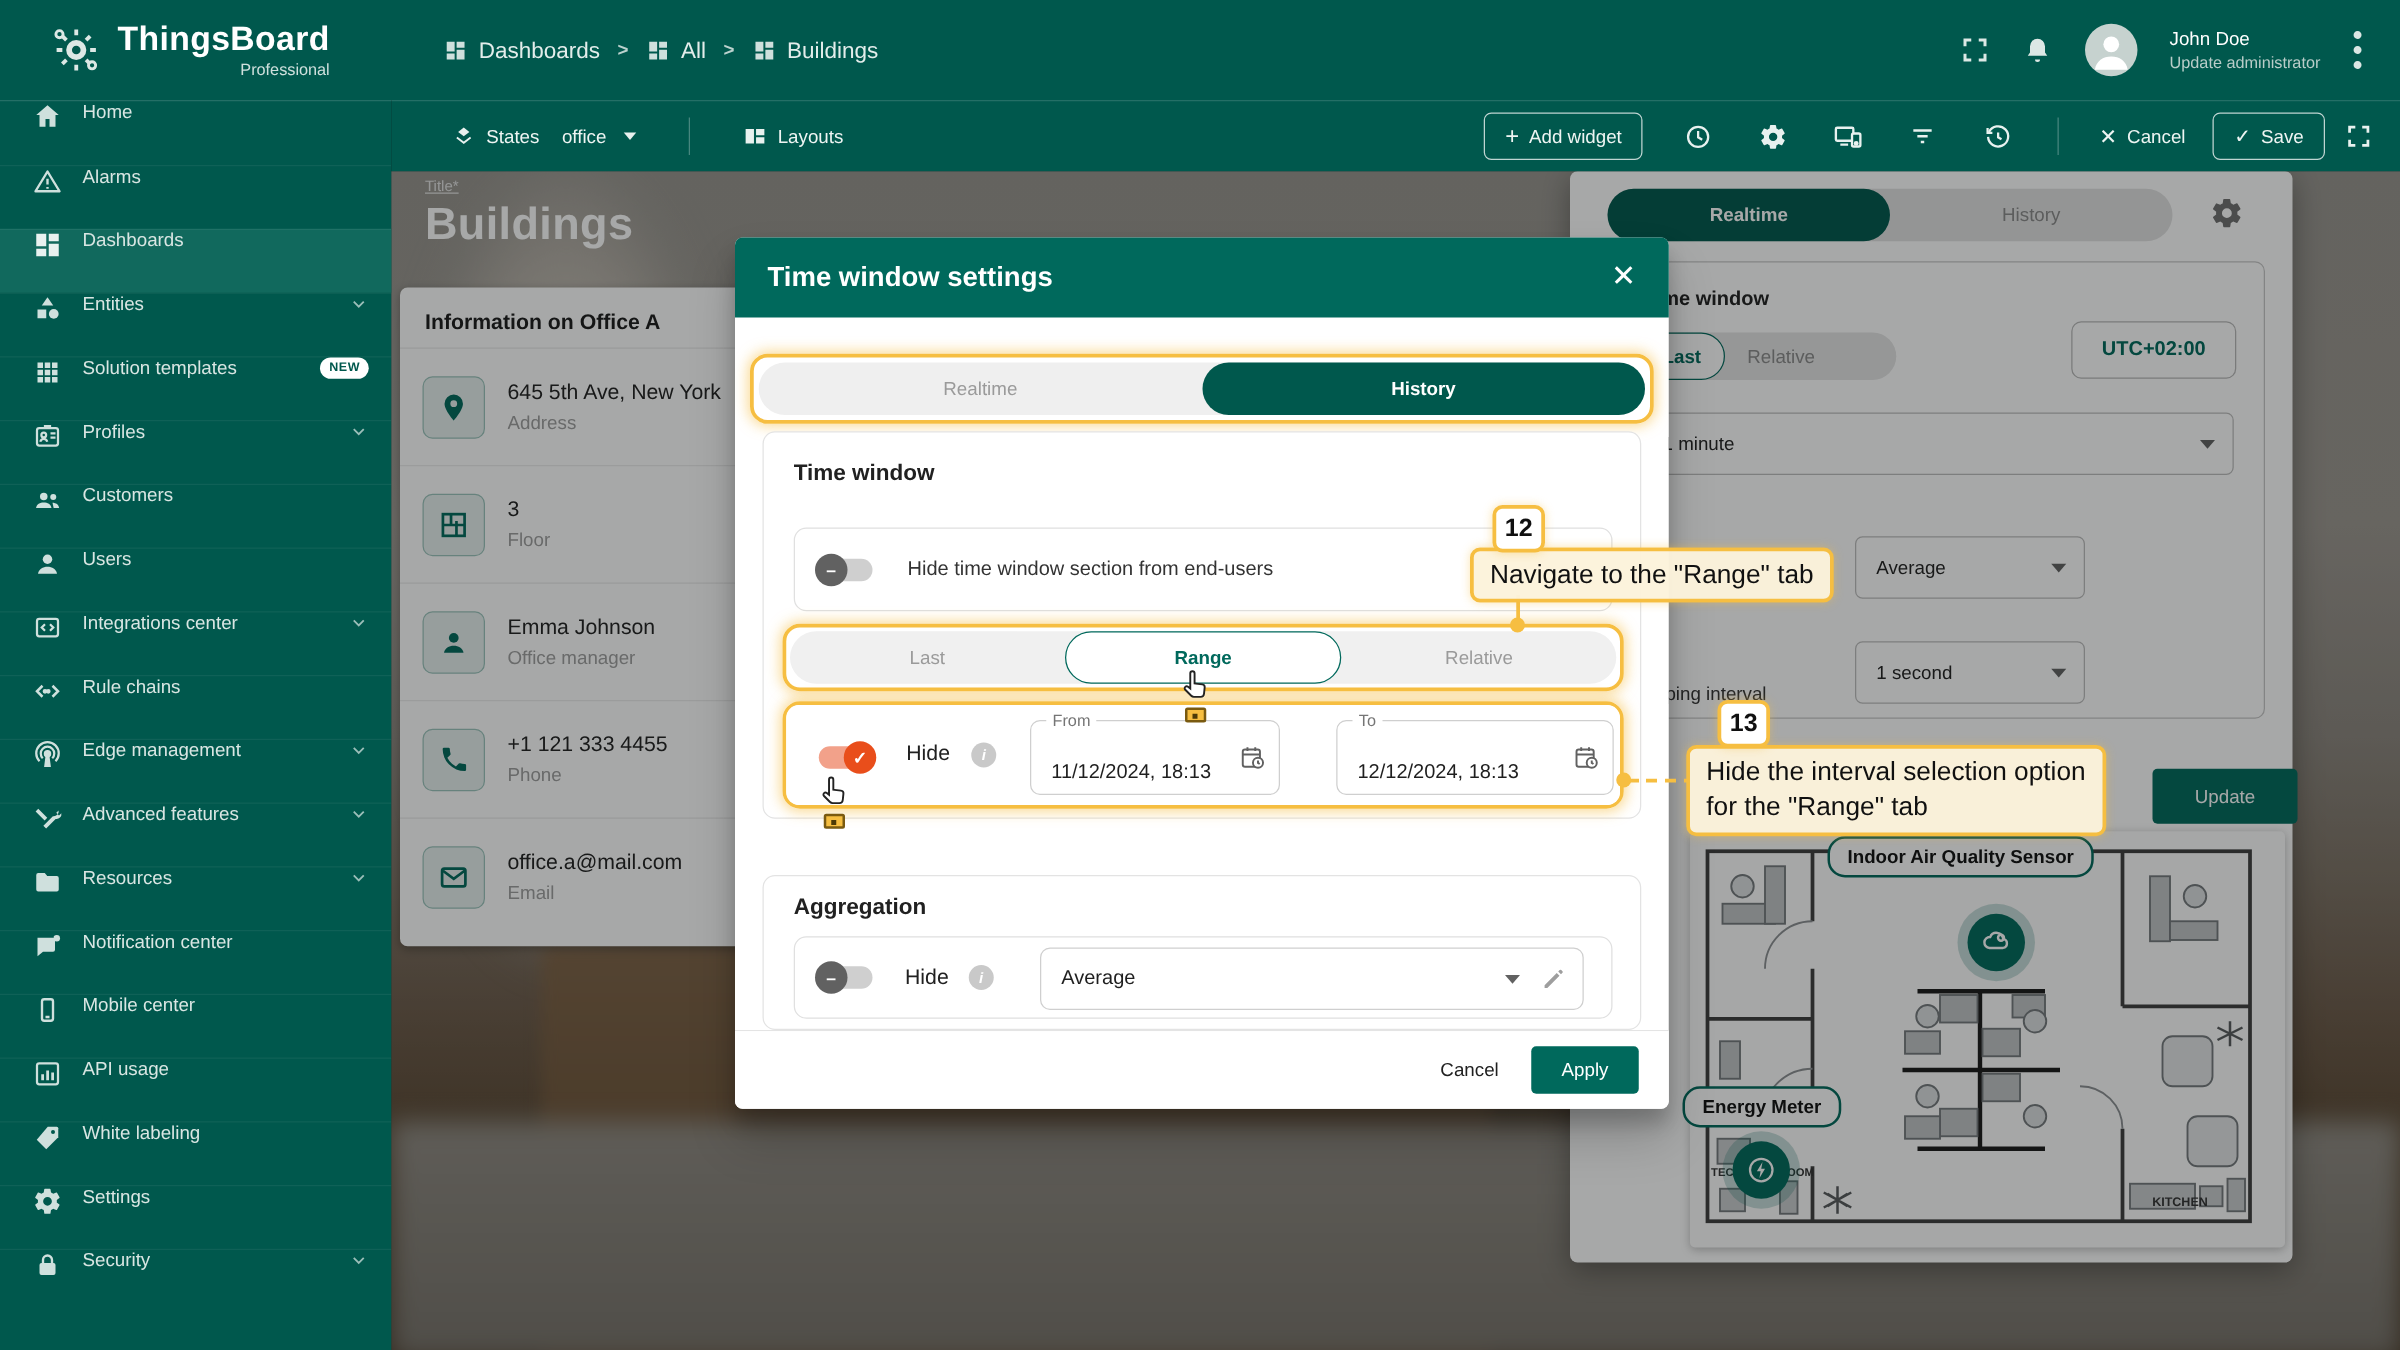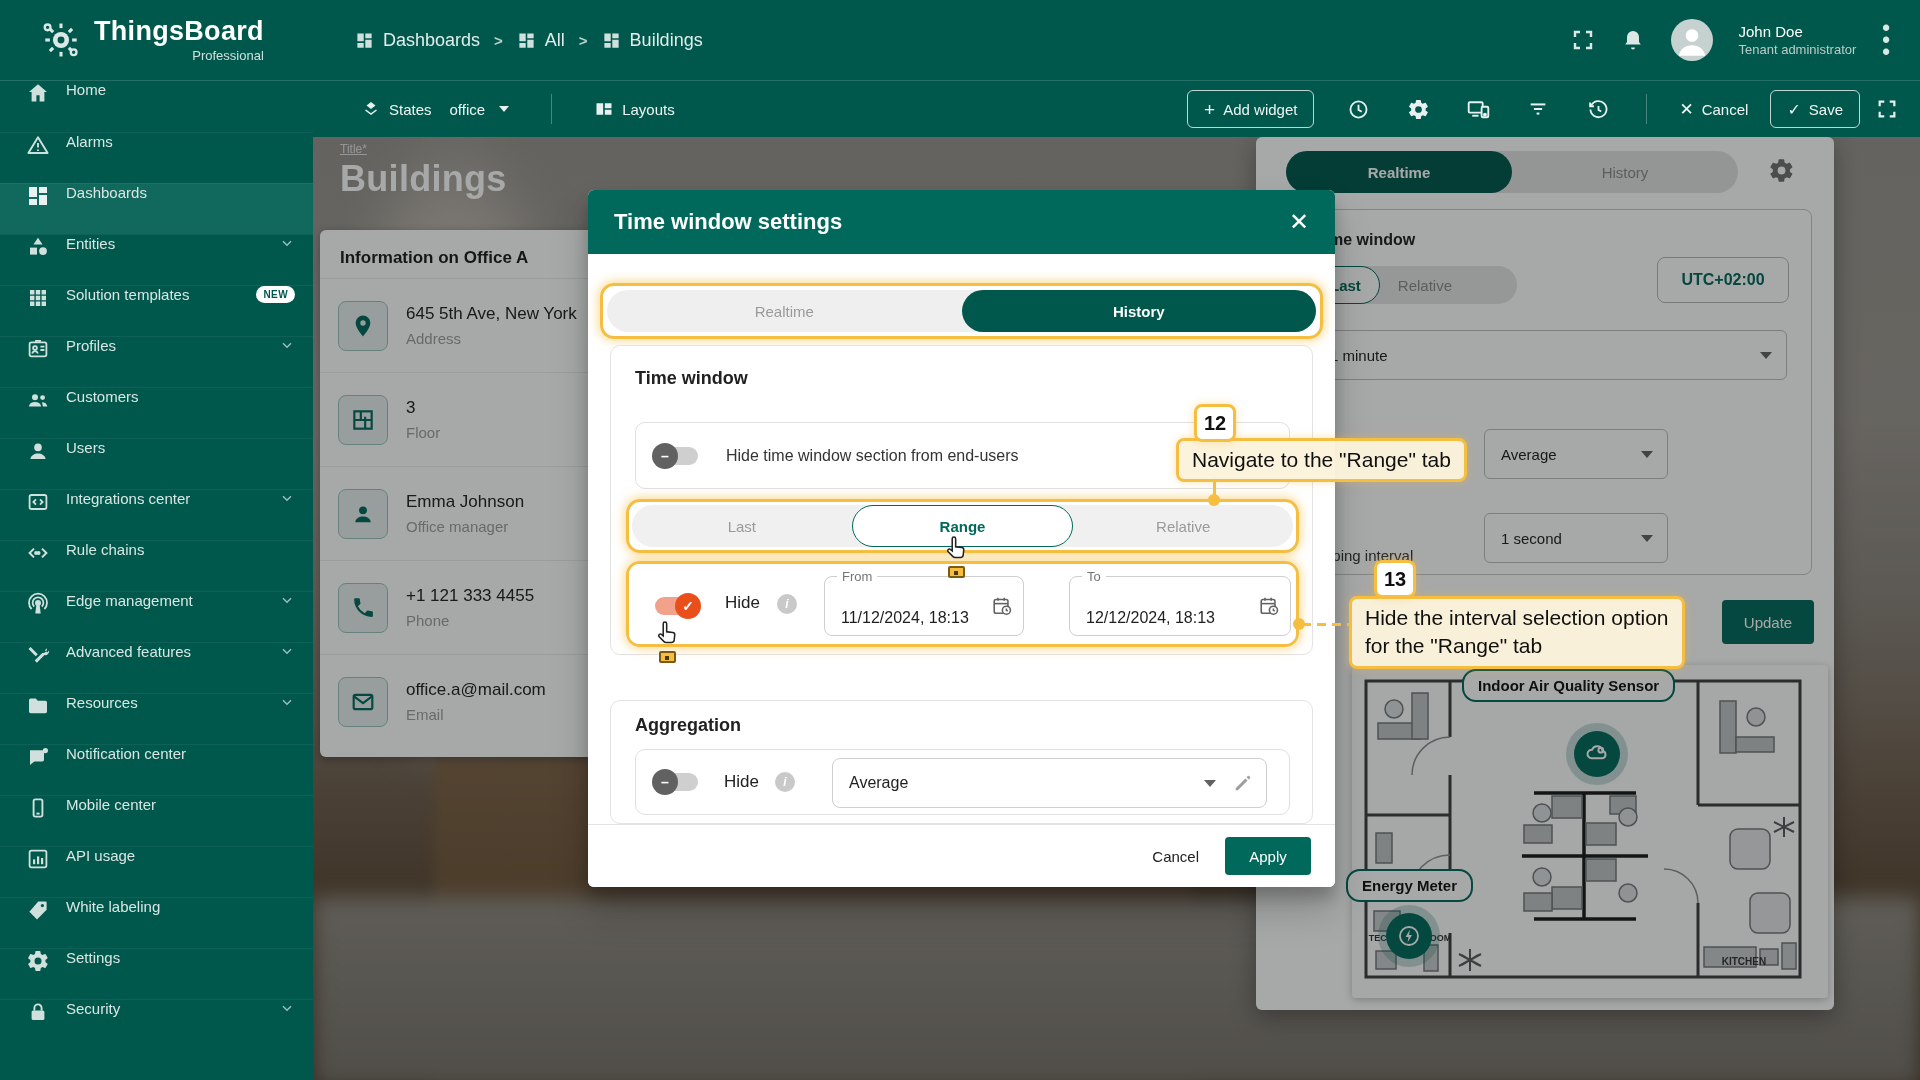--- a/index.html
+++ b/index.html
@@ -72,21 +72,21 @@
   .p-gear{position:absolute;left:512px;top:20px;cursor:pointer;}
   .p-section{position:absolute;left:34px;top:72px;width:522px;height:366px;border:1px solid #c7c7c7;border-radius:8px;}
   .p-h{position:absolute;left:24px;top:21px;font-size:16px;font-weight:700;color:#212121;}
   .p-subtabs{position:absolute;left:20px;top:56px;width:206px;height:38px;background:#e4e4e4;border-radius:19px;display:flex;align-items:center;}
   .p-subtab{font-size:15px;color:#8a8a8a;padding:0 18px;height:38px;display:flex;align-items:center;cursor:pointer;}
   .p-subtab.sel{background:#fff;border:1.5px solid #00695C;color:#00695C;font-weight:700;border-radius:19px;}
   .p-utc{position:absolute;left:366px;top:47px;width:132px;height:46px;border:1px solid #b9b9b9;border-radius:8px;display:flex;align-items:center;justify-content:center;color:#00695C;font-weight:700;font-size:16px;cursor:pointer;}
   .p-select{position:absolute;border:1px solid #bdbdbd;border-radius:6px;height:50px;display:flex;align-items:center;font-size:15px;color:#222;cursor:pointer;}
   .p-select .car{position:absolute;right:14px;width:0;height:0;border-left:6px solid transparent;border-right:6px solid transparent;border-top:7px solid #616161;}
   .p-glabel{position:absolute;left:8px;top:337px;font-size:15px;color:#333;white-space:nowrap;}
-  .p-update{position:absolute;left:466px;top:463px;width:92px;height:44px;background:#00695C;color:#fff;font-size:15px;border-radius:4px;display:flex;align-items:center;justify-content:center;cursor:pointer;}
+  .p-update{position:absolute;left:466px;top:478px;width:116px;height:44px;background:#00695C;color:#fff;font-size:15px;border-radius:4px;display:flex;align-items:center;justify-content:center;cursor:pointer;}
   .floor-card{position:absolute;left:96px;top:528px;width:476px;height:333px;background:#fdfdfd;border-radius:4px;box-shadow:0 2px 8px rgba(0,0,0,.25);}
   .fp-pill{position:absolute;background:#fff;border:2px solid #00695C;border-radius:14px;padding:6px 14px;font-size:15px;font-weight:700;color:#111;white-space:nowrap;}
   .fp-chip{position:absolute;width:46px;height:46px;border-radius:50%;background:#00695C;box-shadow:0 0 0 8px rgba(0,105,92,.22);display:flex;align-items:center;justify-content:center;}
 
   
   .overlay{position:absolute;left:313px;top:137px;width:1607px;height:943px;background:rgba(12,14,14,.36);z-index:10;}
 
   
   .modal{position:absolute;left:588px;top:190px;width:747px;height:697px;background:#fff;border-radius:6px;z-index:20;box-shadow:0 11px 15px rgba(0,0,0,.2),0 24px 38px rgba(0,0,0,.18);}
   .m-head{position:absolute;left:0;top:0;width:100%;height:64px;background:#00695C;border-radius:6px 6px 0 0;display:flex;align-items:center;padding:0 26px;}
@@ -205,21 +205,21 @@
           </svg>
       </span>
       <span class="avatar">
         <svg width="42" height="42" viewBox="0 0 24 24">
             <circle cx="12" cy="9.4" r="3.6" fill="#fff"></circle>
             <path d="M4.5 21c.6-4 3.8-6 7.5-6s6.9 2 7.5 6z" fill="#fff"></path>
           </svg>
       </span>
       <span class="user-meta">
         <span class="user-name">John Doe</span>
-        <span class="user-role">Tenant administrator</span>
+        <span class="user-role">Update administrator</span>
       </span>
       <span class="vdots">•<br>•<br>•</span>
     </div>
   </div>
 
   <div class="sidebar">
 
     <div class="sb-item">
       <span class="sb-ic">
           <svg width="24" height="24" viewBox="0 0 24 24" fill="#cfe0dd">

